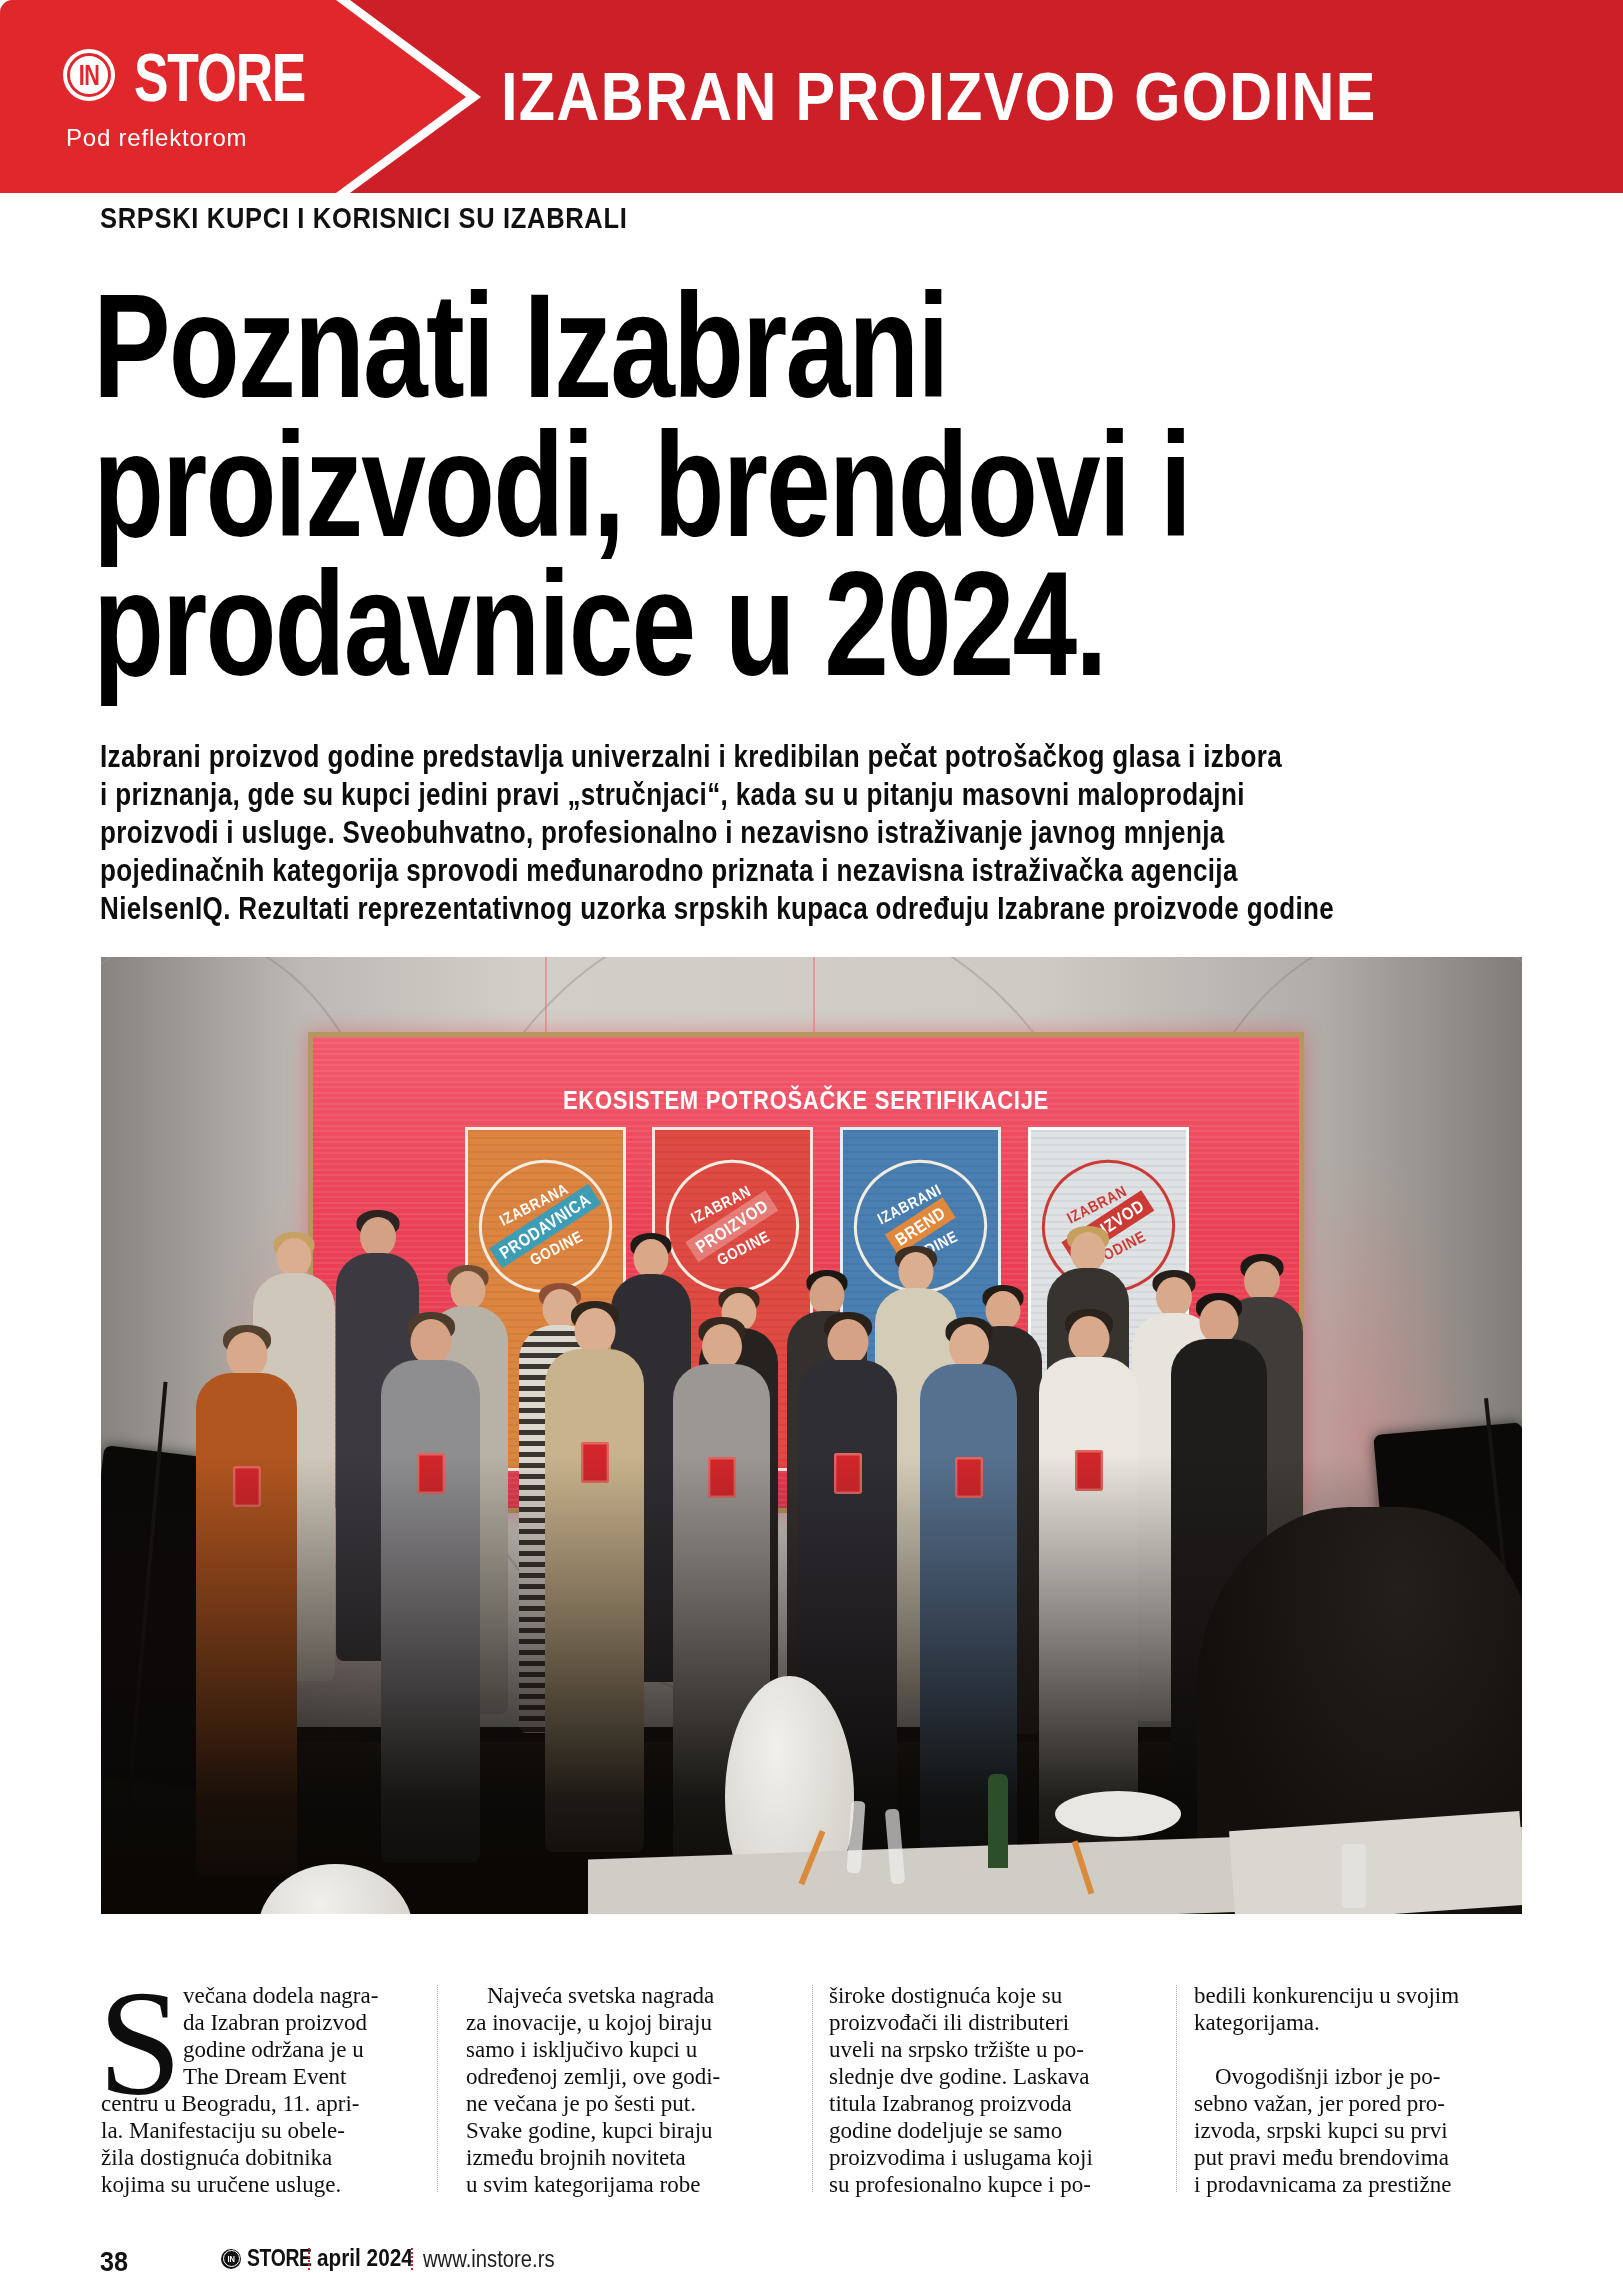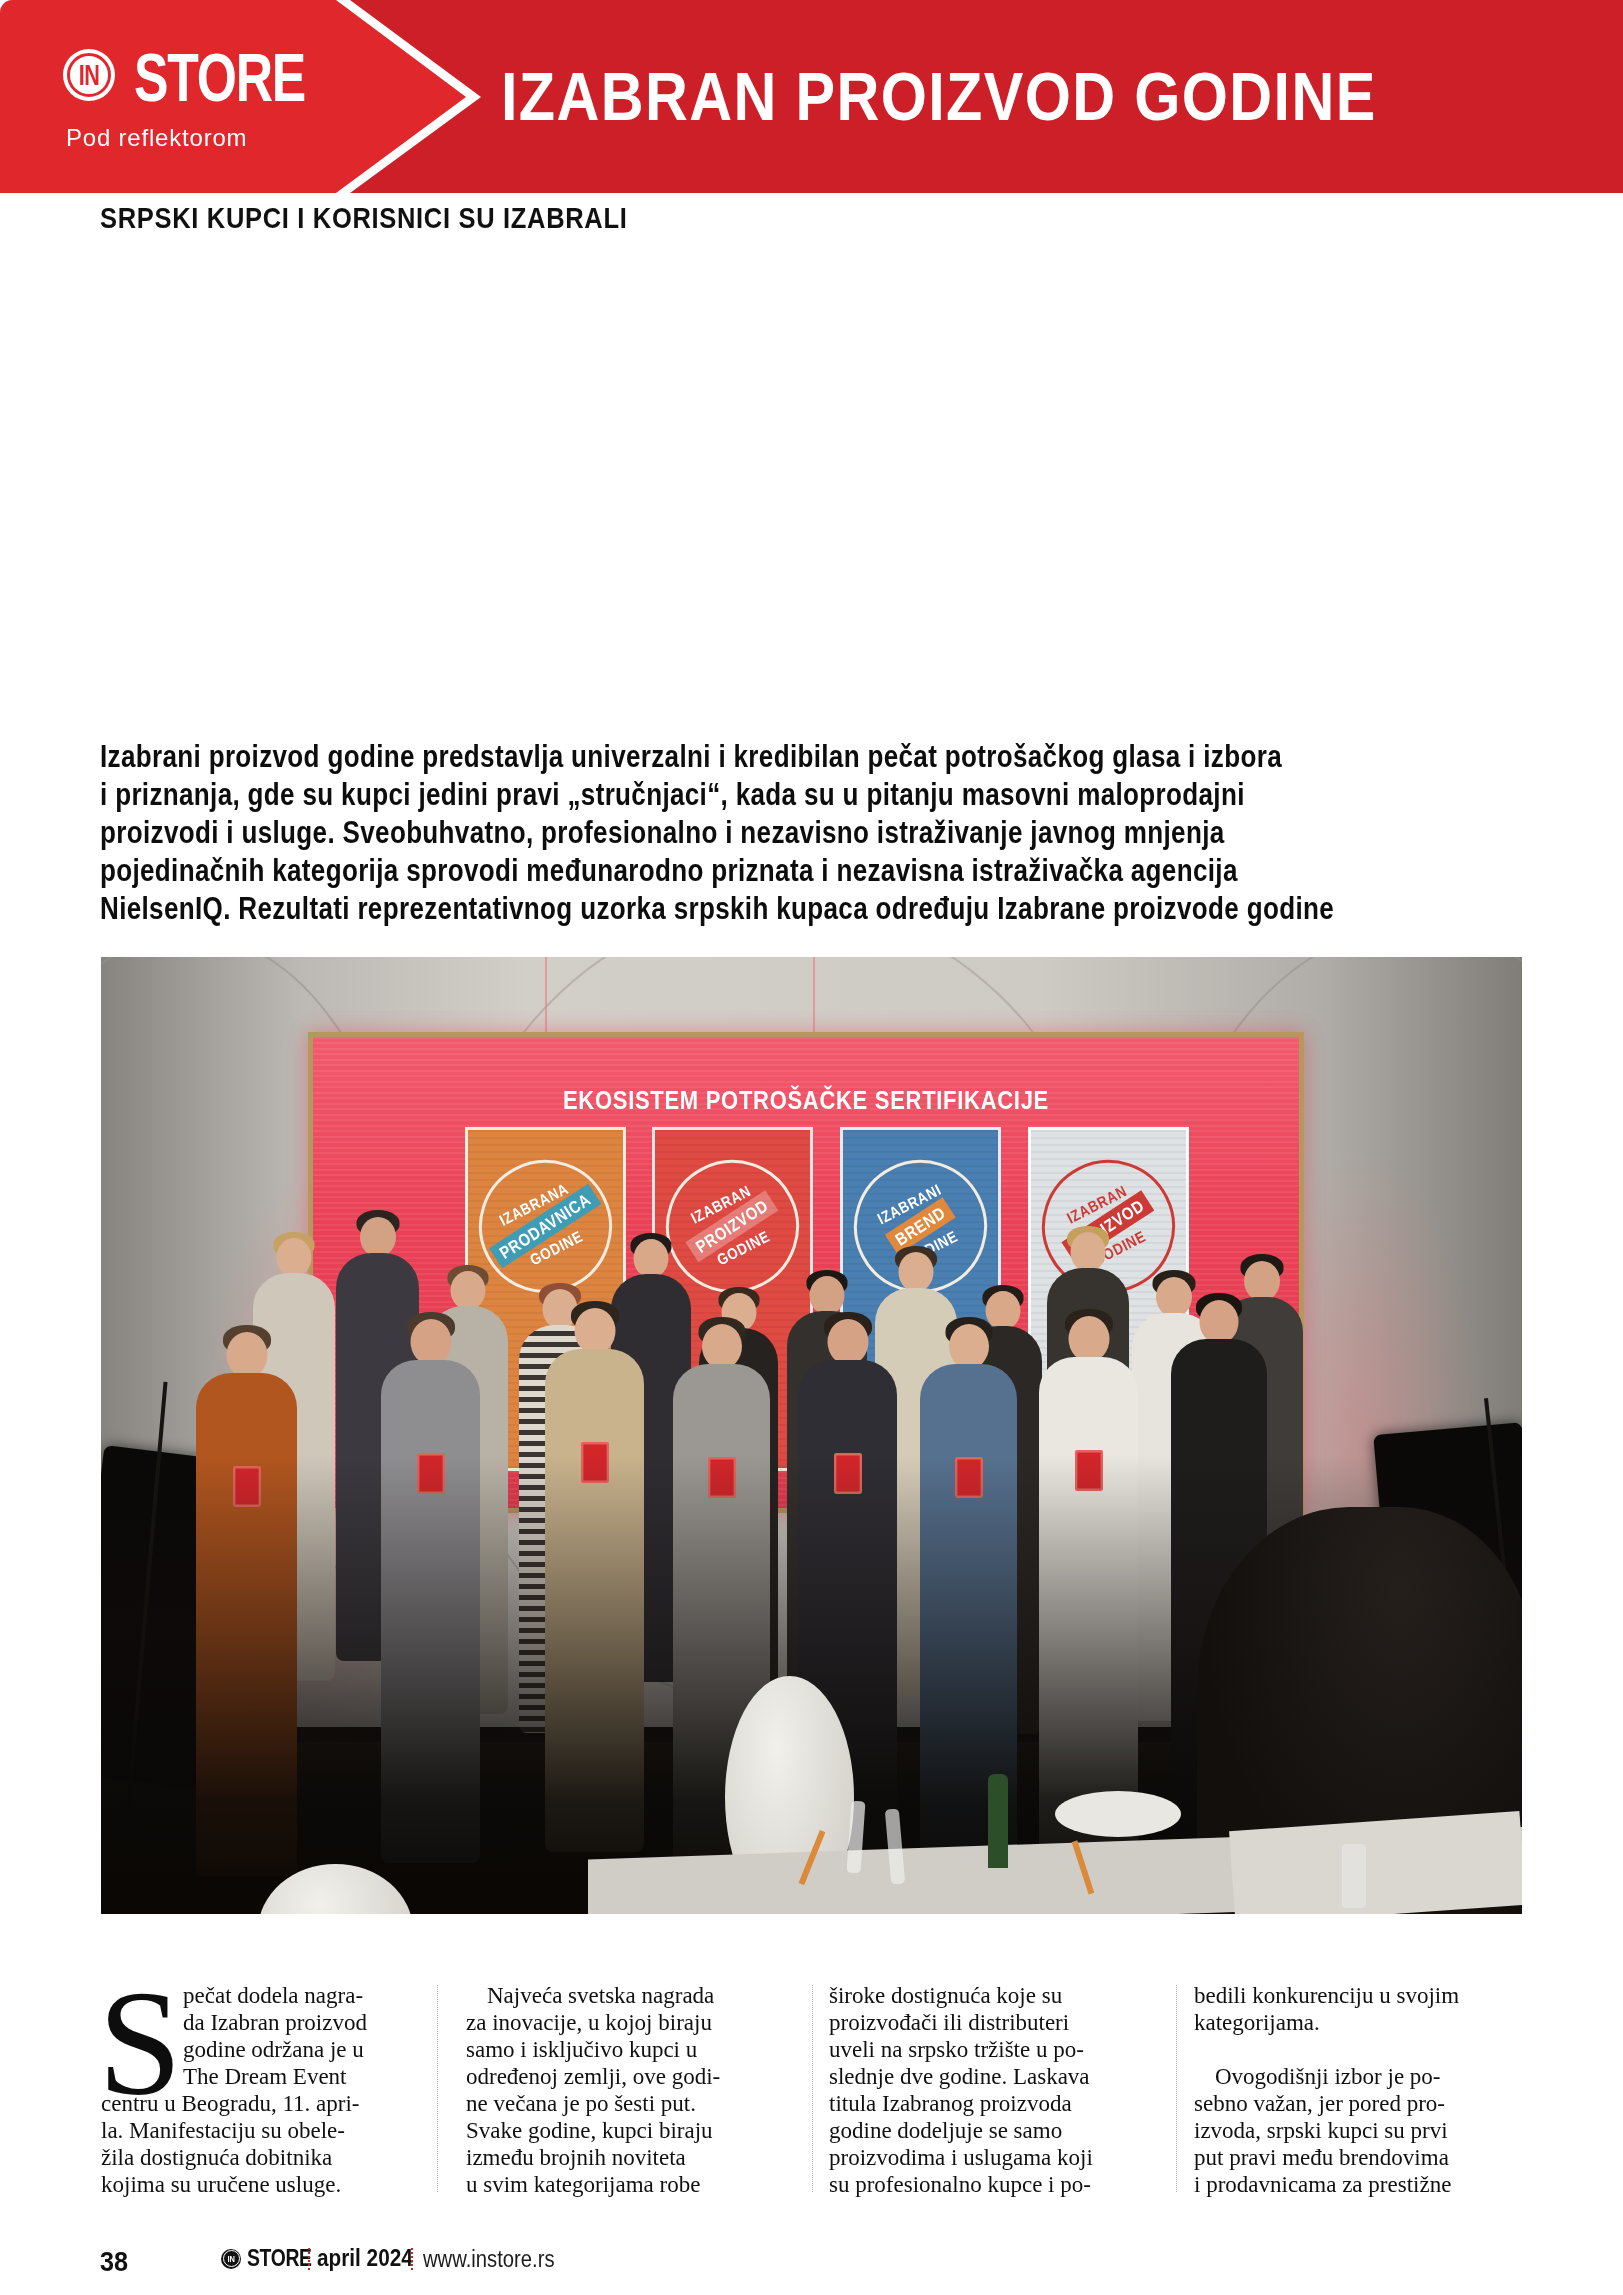--- a/index.html
+++ b/index.html
@@ -116,20 +116,25 @@
     <div class="mast-left"></div>
     <div class="logo-circle">
       <div class="logo-in">IN</div>
     </div>
     <div class="logo-store">STORE</div>
     <div class="tagline">Pod reflektorom</div>
     <div class="mast-title">IZABRAN PROIZVOD GODINE</div>
   </div>
 
   <div class="kicker">SRPSKI KUPCI I KORISNICI SU IZABRALI</div>
+  <div class="headline">
+    <div class="hline">Poznati Izabrani</div>
+    <div class="hline">proizvodi, brendovi i</div>
+    <div class="hline">prodavnice u 2024.</div>
+  </div>
   <div class="intro">
     <div class="iline">Izabrani proizvod godine predstavlja univerzalni i kredibilan pečat potrošačkog glasa i izbora</div>
     <div class="iline">i priznanja, gde su kupci jedini pravi „stručnjaci“, kada su u pitanju masovni maloprodajni</div>
     <div class="iline">proizvodi i usluge. Sveobuhvatno, profesionalno i nezavisno istraživanje javnog mnjenja</div>
     <div class="iline">pojedinačnih kategorija sprovodi međunarodno priznata i nezavisna istraživačka agencija</div>
     <div class="iline">NielsenIQ. Rezultati reprezentativnog uzorka srpskih kupaca određuju Izabrane proizvode godine</div>
   </div>
 
   <div class="photo">
     <div class="wall"></div>
@@ -302,21 +307,21 @@
     <div class="prop" style="left:787px;top:852px;width:14px;height:75px;background:rgba(240,240,238,.66);border-radius:4.7px;transform:rotate(-5deg);"></div>
     <div class="prop" style="left:1241px;top:887px;width:23.6px;height:64px;background:rgba(228,228,225,.8);border-radius:3.9px;"></div>
     <div class="prop" style="left:708px;top:872px;width:5.5px;height:57px;background:#d98a3a;transform:rotate(22deg);"></div>
     <div class="prop" style="left:979px;top:883px;width:5.5px;height:55px;background:#d98a3a;transform:rotate(-18deg);"></div>
   </div>
 
   <div class="colwrap">
     <div class="col" style="left:101px;width:339px;position:absolute;">
       <div class="dropcap">S</div>
       <div class="lines">
-          <div class="cline hang">pečat dodela nagra-</div>
+          <div class="cline hang">večana dodela nagra-</div>
           <div class="cline hang">da Izabran proizvod</div>
           <div class="cline hang">godine održana je u</div>
           <div class="cline hang">The Dream Event</div>
           <div class="cline">centru u Beogradu, 11. apri-</div>
           <div class="cline">la. Manifestaciju su obele-</div>
           <div class="cline">žila dostignuća dobitnika</div>
           <div class="cline">kojima su uručene usluge.</div>
         </div>
     </div>
     <div class="divider" style="left:437px"></div>

